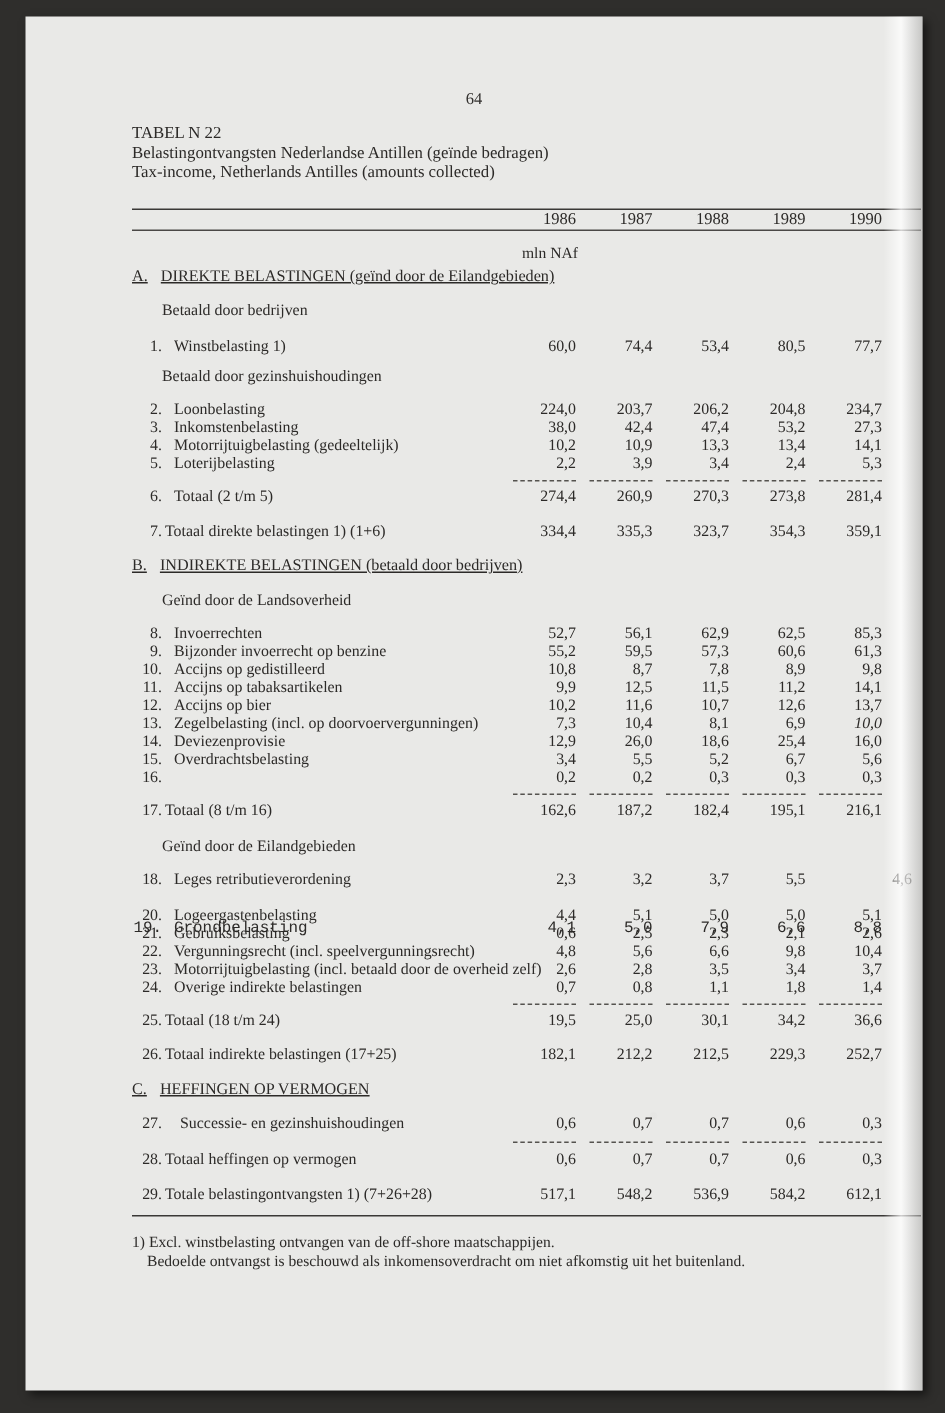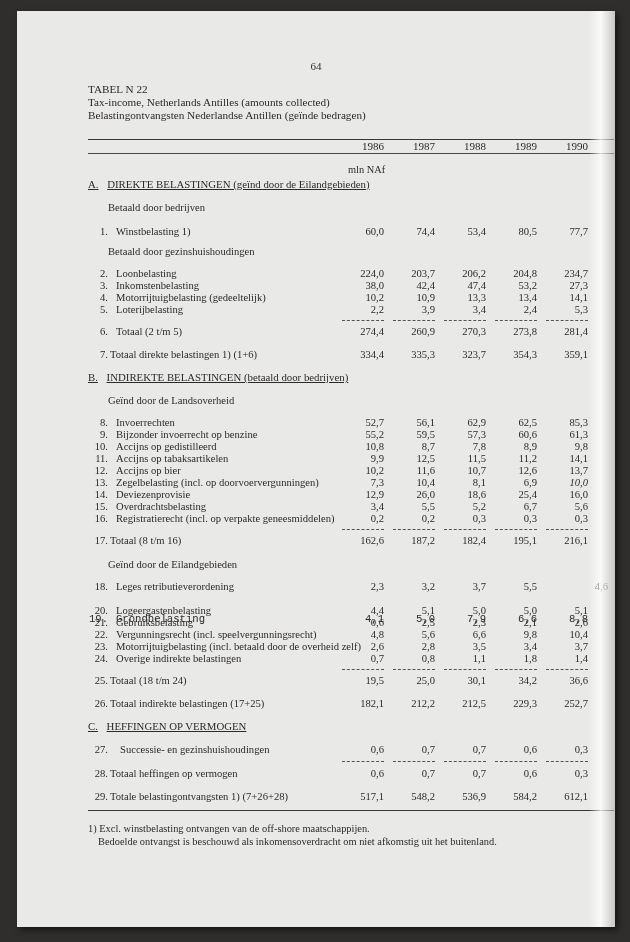--- a/index.html
+++ b/index.html
@@ -146,22 +146,22 @@
 
 <div class="page">
   <div class="paper-noise"></div>
 
   <div class="folio">64</div>
 
   <div class="content">
 
     <div class="title-block">
       <div>TABEL N 22</div>
+      <div>Belastingontvangsten Nederlandse Antillen (geïnde bedragen)</div>
       <div>Tax-income, Netherlands Antilles (amounts collected)</div>
-      <div>Belastingontvangsten Nederlandse Antillen (geïnde bedragen)</div>
     </div>
 
     <div class="rule" style="top:56px;"></div>
     <div class="rule thin" style="top:70px;"></div>
 
     <div class="colhead" style="top:57px; left:254px;">1986</div>
     <div class="colhead" style="top:57px; left:305px;">1987</div>
     <div class="colhead" style="top:57px; left:356px;">1988</div>
     <div class="colhead" style="top:57px; left:407px;">1989</div>
     <div class="colhead" style="top:57px; left:458px;">1990</div>
@@ -326,21 +326,20 @@
         <div class="num" style="left:0px;">15.</div>
         <div class="lbl" style="left:28px;">Overdrachtsbelasting</div>
         <div class="val" style="left:254px;">3,4</div>
         <div class="val" style="left:305px;">5,5</div>
         <div class="val" style="left:356px;">5,2</div>
         <div class="val" style="left:407px;">6,7</div>
         <div class="val" style="left:458px;">5,6</div>
       </div>
       <div class="row" style="top:430px;">
         <div class="num" style="left:0px;">16.</div>
-        <div class="lbl" style="left:28px;">Registratierecht (incl. op verpakte geneesmiddelen)</div>
         <div class="val" style="left:254px;">0,2</div>
         <div class="val" style="left:305px;">0,2</div>
         <div class="val" style="left:356px;">0,3</div>
         <div class="val" style="left:407px;">0,3</div>
         <div class="val" style="left:458px;">0,3</div>
       </div>
 
       <div class="dash" style="top:446px; left:254px;"></div>
       <div class="dash" style="top:446px; left:305px;"></div>
       <div class="dash" style="top:446px; left:356px;"></div>

